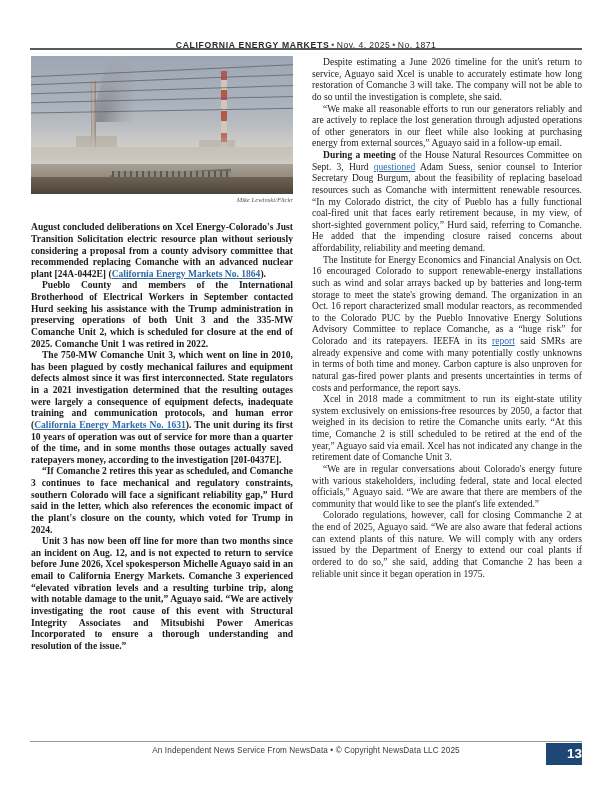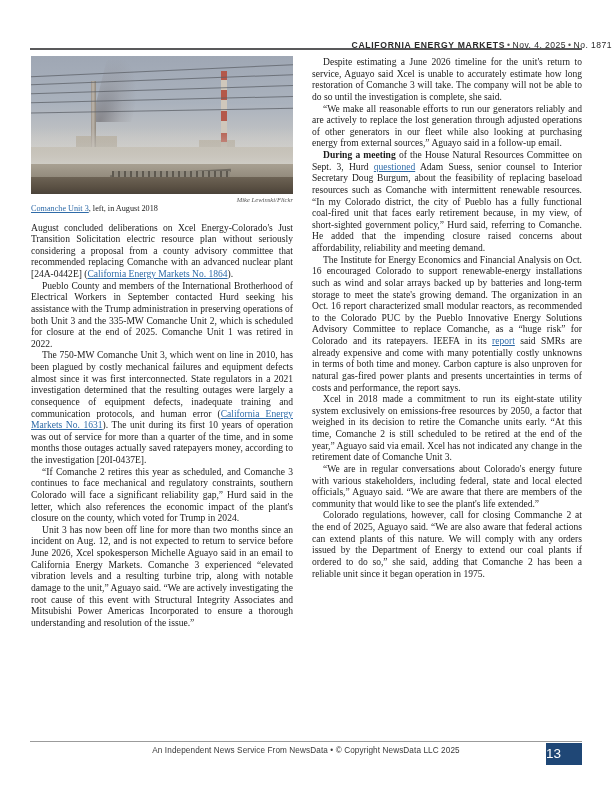--- a/index.html
+++ b/index.html
@@ -15,21 +15,21 @@
     color: #1a1a1a;
     overflow: hidden;
   }
 
   
   #masthead {
     position: absolute;
     left: 0; right: 0;
     top: 34px;
     height: 16px;
-    text-align: right;
+    text-align: center;
   }
   #masthead .mast-line {
     display: inline-block;
     font-family: "Liberation Sans", sans-serif;
     font-size: 8.6px;
     letter-spacing: 0.45px;
     color: #2b2b2b;
     white-space: nowrap;
   }
   #masthead .mast-title {
@@ -158,21 +158,21 @@
   
   .body-text {
     font-size: 9.55px;
     line-height: 11.62px;
     text-align: justify;
     text-justify: inter-word;
     color: #1b1b1b;
     -webkit-hyphens: none;
     hyphens: none;
   }
-  #col-left .body-text { margin-top: 7px; }
+  #col-left .body-text { margin-top: 18px; font-weight: bold; }
   .body-text p { margin: 0; text-indent: 11px; }
   .body-text p.first { text-indent: 0; }
   .link {
     color: #2f6ba8;
     text-decoration: underline;
   }
   .lead { font-weight: bold; }
 
   
   #footer-rule {
@@ -201,24 +201,24 @@
   #page-number-box {
     position: absolute;
     right: 0;
     top: 0;
     width: 36px;
     height: 22px;
     background: #1f4776;
   }
   #page-number {
     display: block;
-    text-align: left;
+    text-align: right;
     line-height: 22px;
     font-family: "Liberation Sans", sans-serif;
-    font-weight: normal;
+    font-weight: bold;
     font-size: 13.5px;
     color: #ffffff;
   }
 </style>
 </head>
 <body>
 
 <div id="masthead">
   <span class="mast-line">
     <span class="mast-title">CALIFORNIA ENERGY MARKETS</span><span class="mast-sep">•</span><span class="mast-meta">Nov. 4, 2025</span><span class="mast-sep">•</span><span class="mast-meta">No. 1871</span>
@@ -243,21 +243,20 @@
       <div class="conveyor2"></div>
       <div class="ground"></div>
       <div class="haze"></div>
       <div class="wire w1"></div>
       <div class="wire w2"></div>
       <div class="wire w3"></div>
       <div class="wire w4"></div>
       <div class="wire w5"></div>
     </div>
     <div id="photo-credit">Mike Lewinski/Flickr</div>
-    <div id="photo-caption"><a class="cap-link" href="#">Comanche Unit 3</a><span>, left, in August 2018</span></div>
   </div>
 
   <div class="body-text" id="left-body">
       <p class="first"><span>August concluded deliberations on Xcel Energy-Colorado's Just Transition Solicitation electric resource plan without seriously considering a proposal from a county advisory committee that recommended replacing Comanche with an advanced nuclear plant [24A-0442E] (</span><a class="link" href="#">California Energy Markets No. 1864</a><span>).</span></p>
       <p><span>Pueblo County and members of the International Brotherhood of Electrical Workers in September contacted Hurd seeking his assistance with the Trump administration in preserving operations of both Unit 3 and the 335-MW Comanche Unit 2, which is scheduled for closure at the end of 2025. Comanche Unit 1 was retired in 2022.</span></p>
       <p><span>The 750-MW Comanche Unit 3, which went on line in 2010, has been plagued by costly mechanical failures and equipment defects almost since it was first interconnected. State regulators in a 2021 investigation determined that the resulting outages were largely a consequence of equipment defects, inadequate training and communication protocols, and human error (</span><a class="link" href="#">California Energy Markets No. 1631</a><span>). The unit during its first 10 years of operation was out of service for more than a quarter of the time, and in some months those outages actually saved ratepayers money, according to the investigation [20I-0437E].</span></p>
       <p><span>“If Comanche 2 retires this year as scheduled, and Comanche 3 continues to face mechanical and regulatory constraints, southern Colorado will face a significant reliability gap,” Hurd said in the letter, which also references the economic impact of the plant's closure on the county, which voted for Trump in 2024.</span></p>
       <p><span>Unit 3 has now been off line for more than two months since an incident on Aug. 12, and is not expected to return to service before June 2026, Xcel spokesperson Michelle Aguayo said in an email to California Energy Markets. Comanche 3 experienced “elevated vibration levels and a resulting turbine trip, along with notable damage to the unit,” Aguayo said. “We are actively investigating the root cause of this event with Structural Integrity Associates and Mitsubishi Power Americas Incorporated to ensure a thorough understanding and resolution of the issue.”</span></p>
     </div>
 </div>

